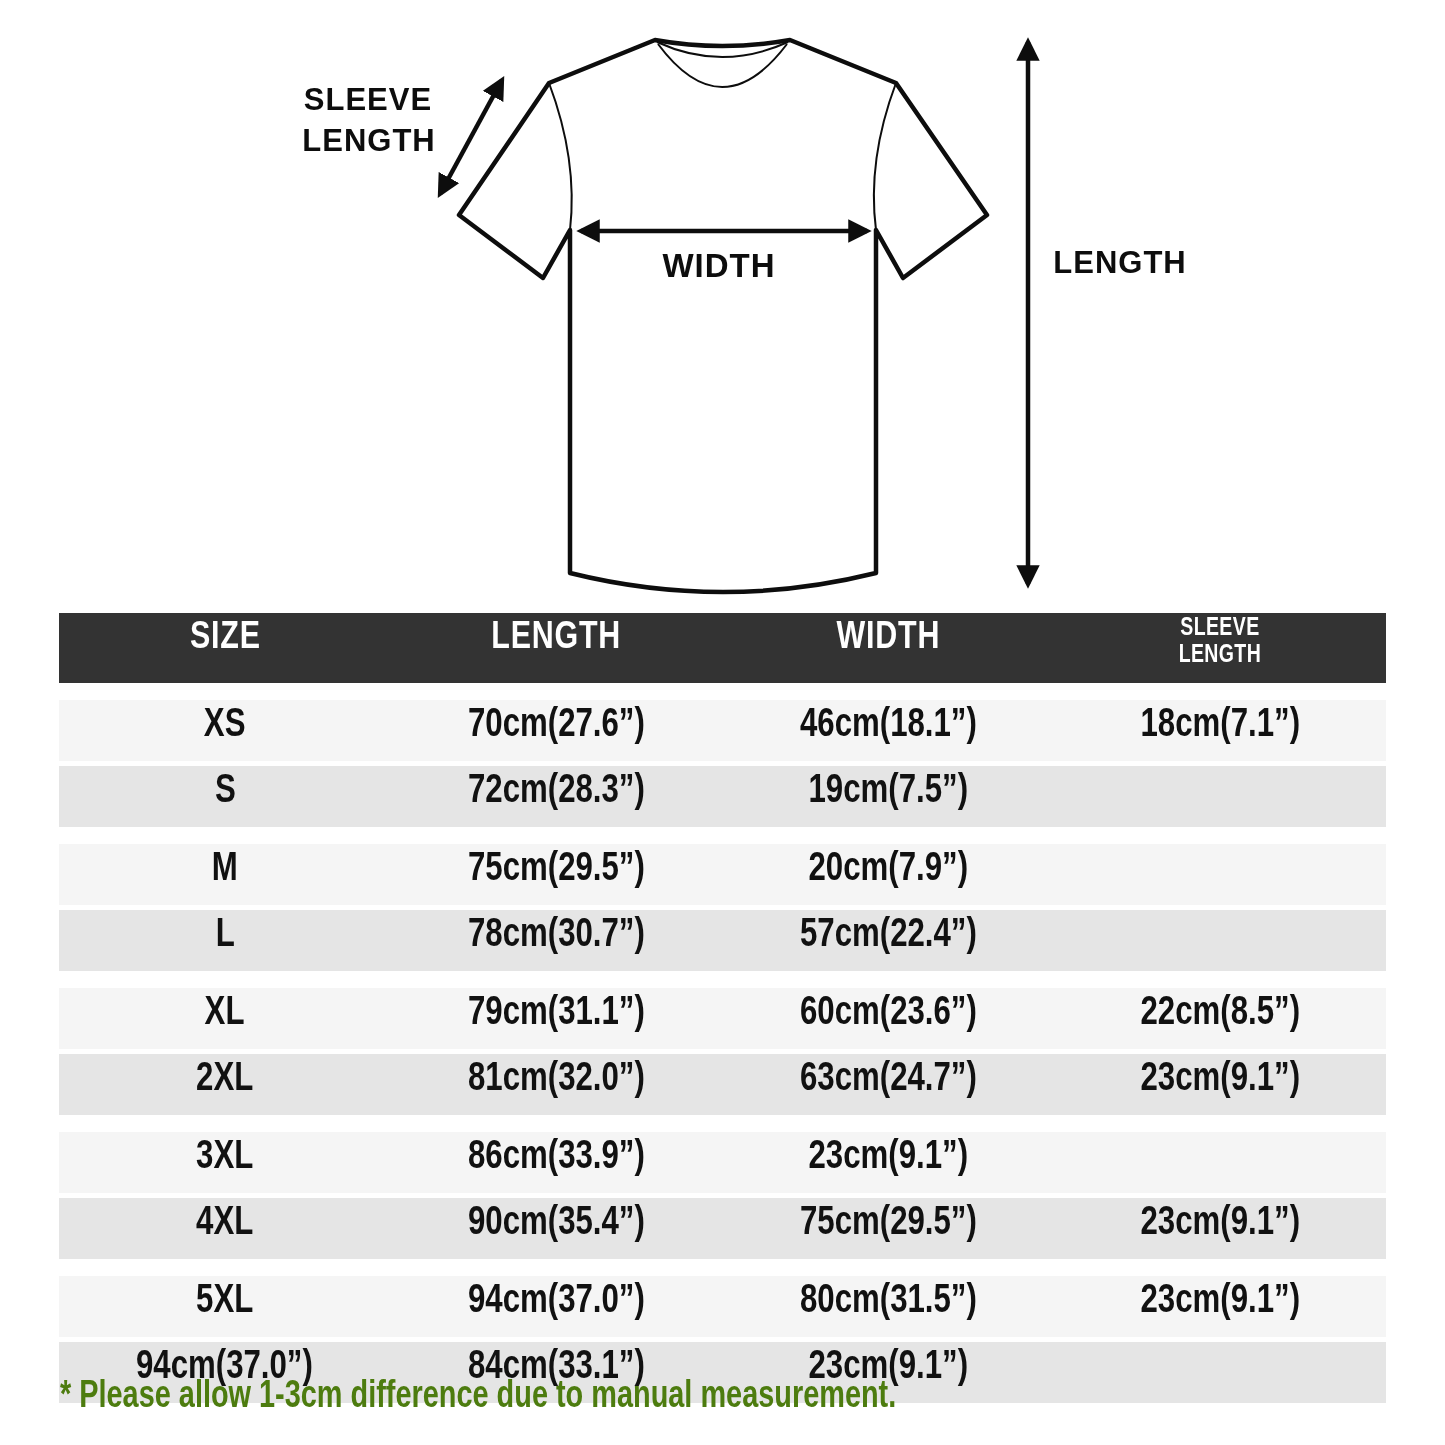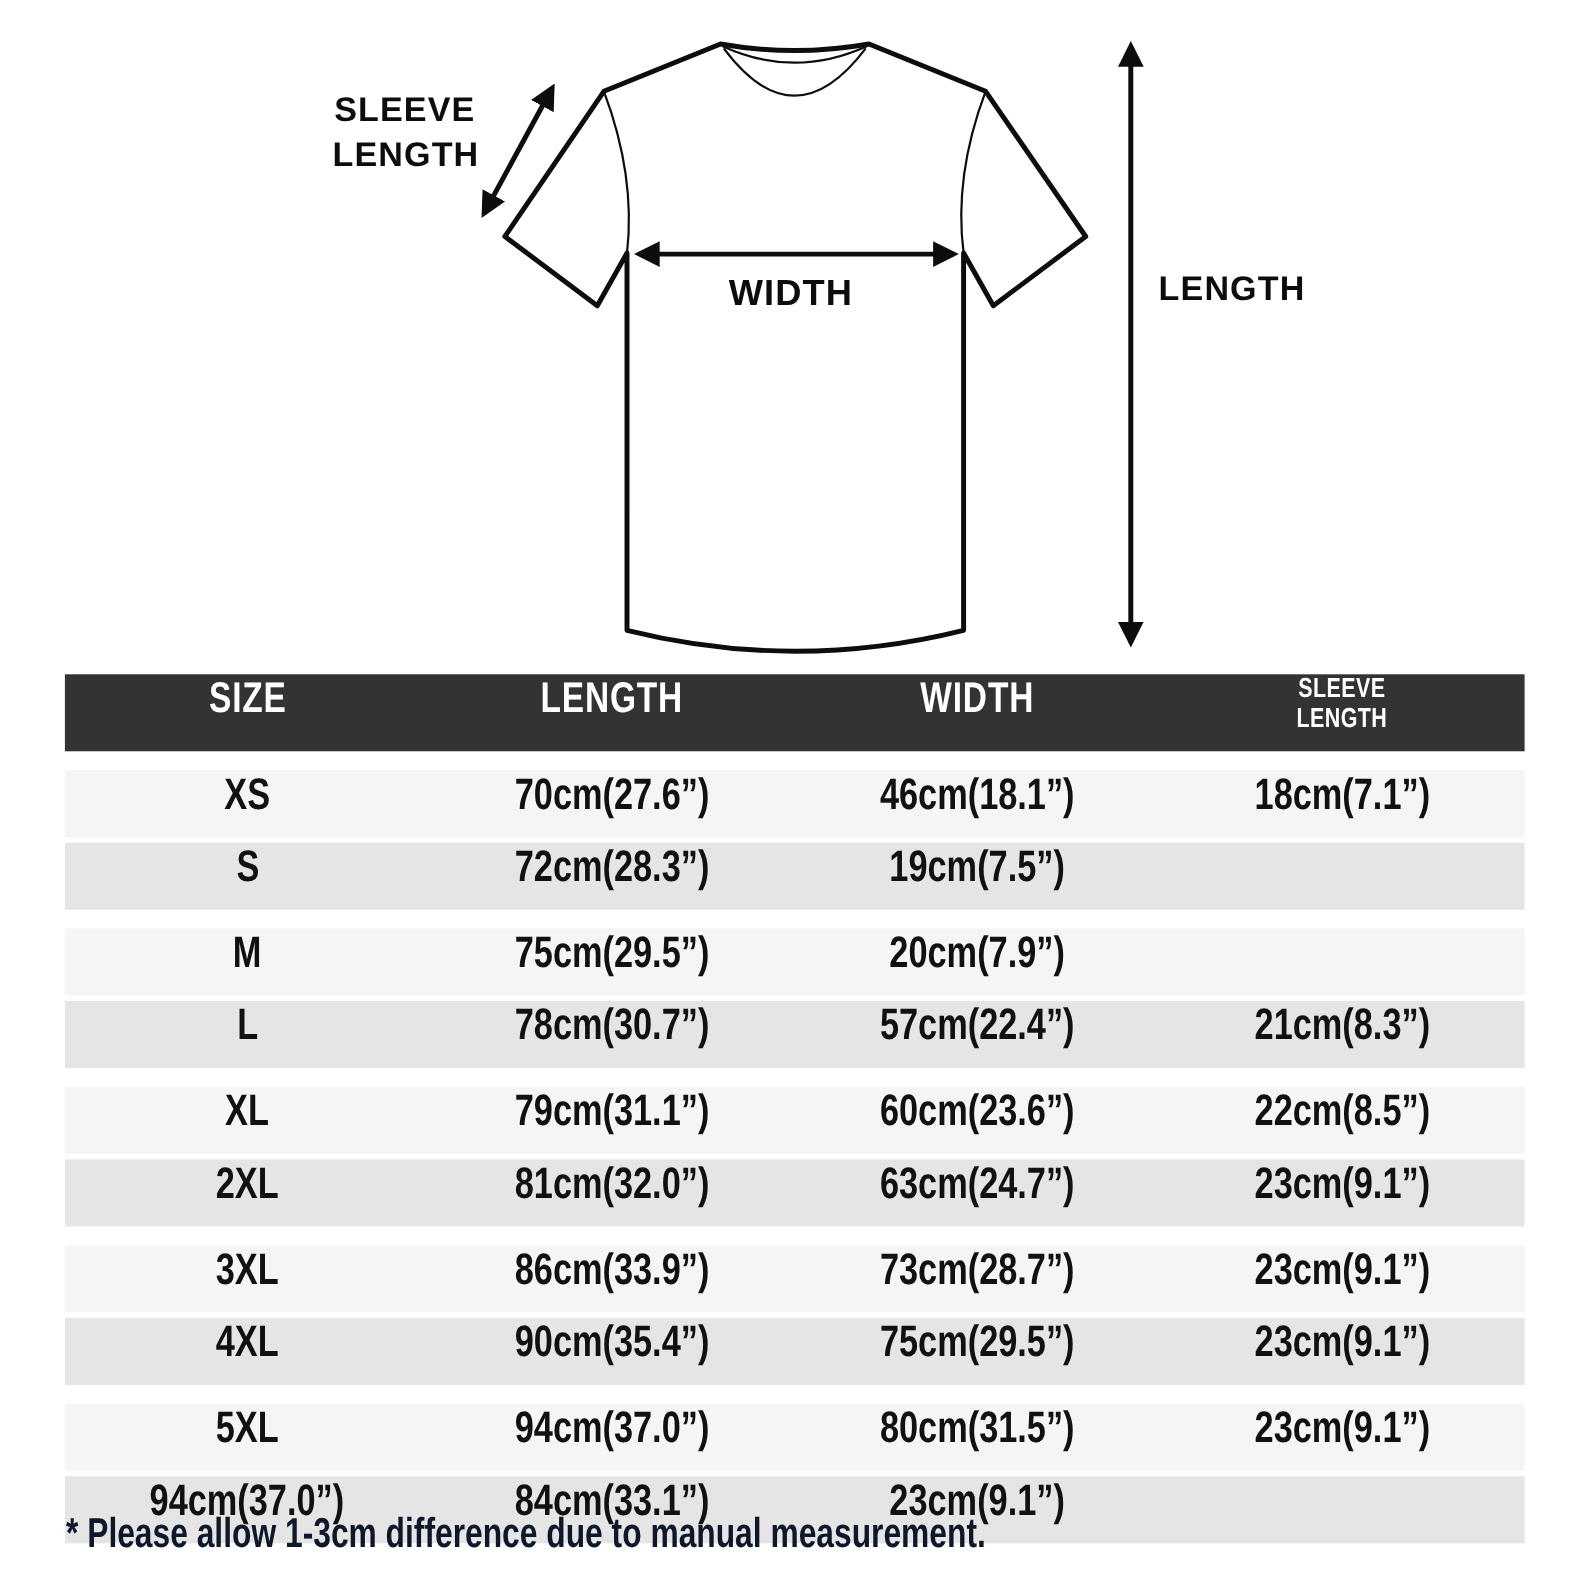--- a/index.html
+++ b/index.html
@@ -70,21 +70,21 @@
     line-height:27px;
     letter-spacing:0.5px;
   }
   .size-text  { color:#111111; font-size:40px; }
   .value-text { color:#111111; font-size:40px; }
 
   
   .footnote {
     position:absolute;
     left:60px; top:1372px;
-    color:#0f172a;
+    color:#4d7c0f;
     font-size:38px;
     font-weight:bold;
     line-height:44px;
     white-space:nowrap;
   }
   .footnote .cond { transform:scaleX(0.76); transform-origin:0 50%; }
 </style>
 </head>
 <body>
 
@@ -185,23 +185,20 @@
   <div class="t-row row-dark">
     <div class="cell">
         <span class="cond size-text">L</span>
       </div>
     <div class="cell">
         <span class="cond value-text">78cm(30.7”)</span>
       </div>
     <div class="cell">
         <span class="cond value-text">57cm(22.4”)</span>
       </div>
-    <div class="cell">
-        <span class="cond value-text">21cm(8.3”)</span>
-      </div>
   </div>
 
   <div class="t-row row-light">
     <div class="cell">
         <span class="cond size-text">XL</span>
       </div>
     <div class="cell">
         <span class="cond value-text">79cm(31.1”)</span>
       </div>
     <div class="cell">
@@ -226,23 +223,20 @@
         <span class="cond value-text">23cm(9.1”)</span>
       </div>
   </div>
 
   <div class="t-row row-light">
     <div class="cell">
         <span class="cond size-text">3XL</span>
       </div>
     <div class="cell">
         <span class="cond value-text">86cm(33.9”)</span>
-      </div>
-    <div class="cell">
-        <span class="cond value-text">73cm(28.7”)</span>
       </div>
     <div class="cell">
         <span class="cond value-text">23cm(9.1”)</span>
       </div>
   </div>
 
   <div class="t-row row-dark">
     <div class="cell">
         <span class="cond size-text">4XL</span>
       </div>

